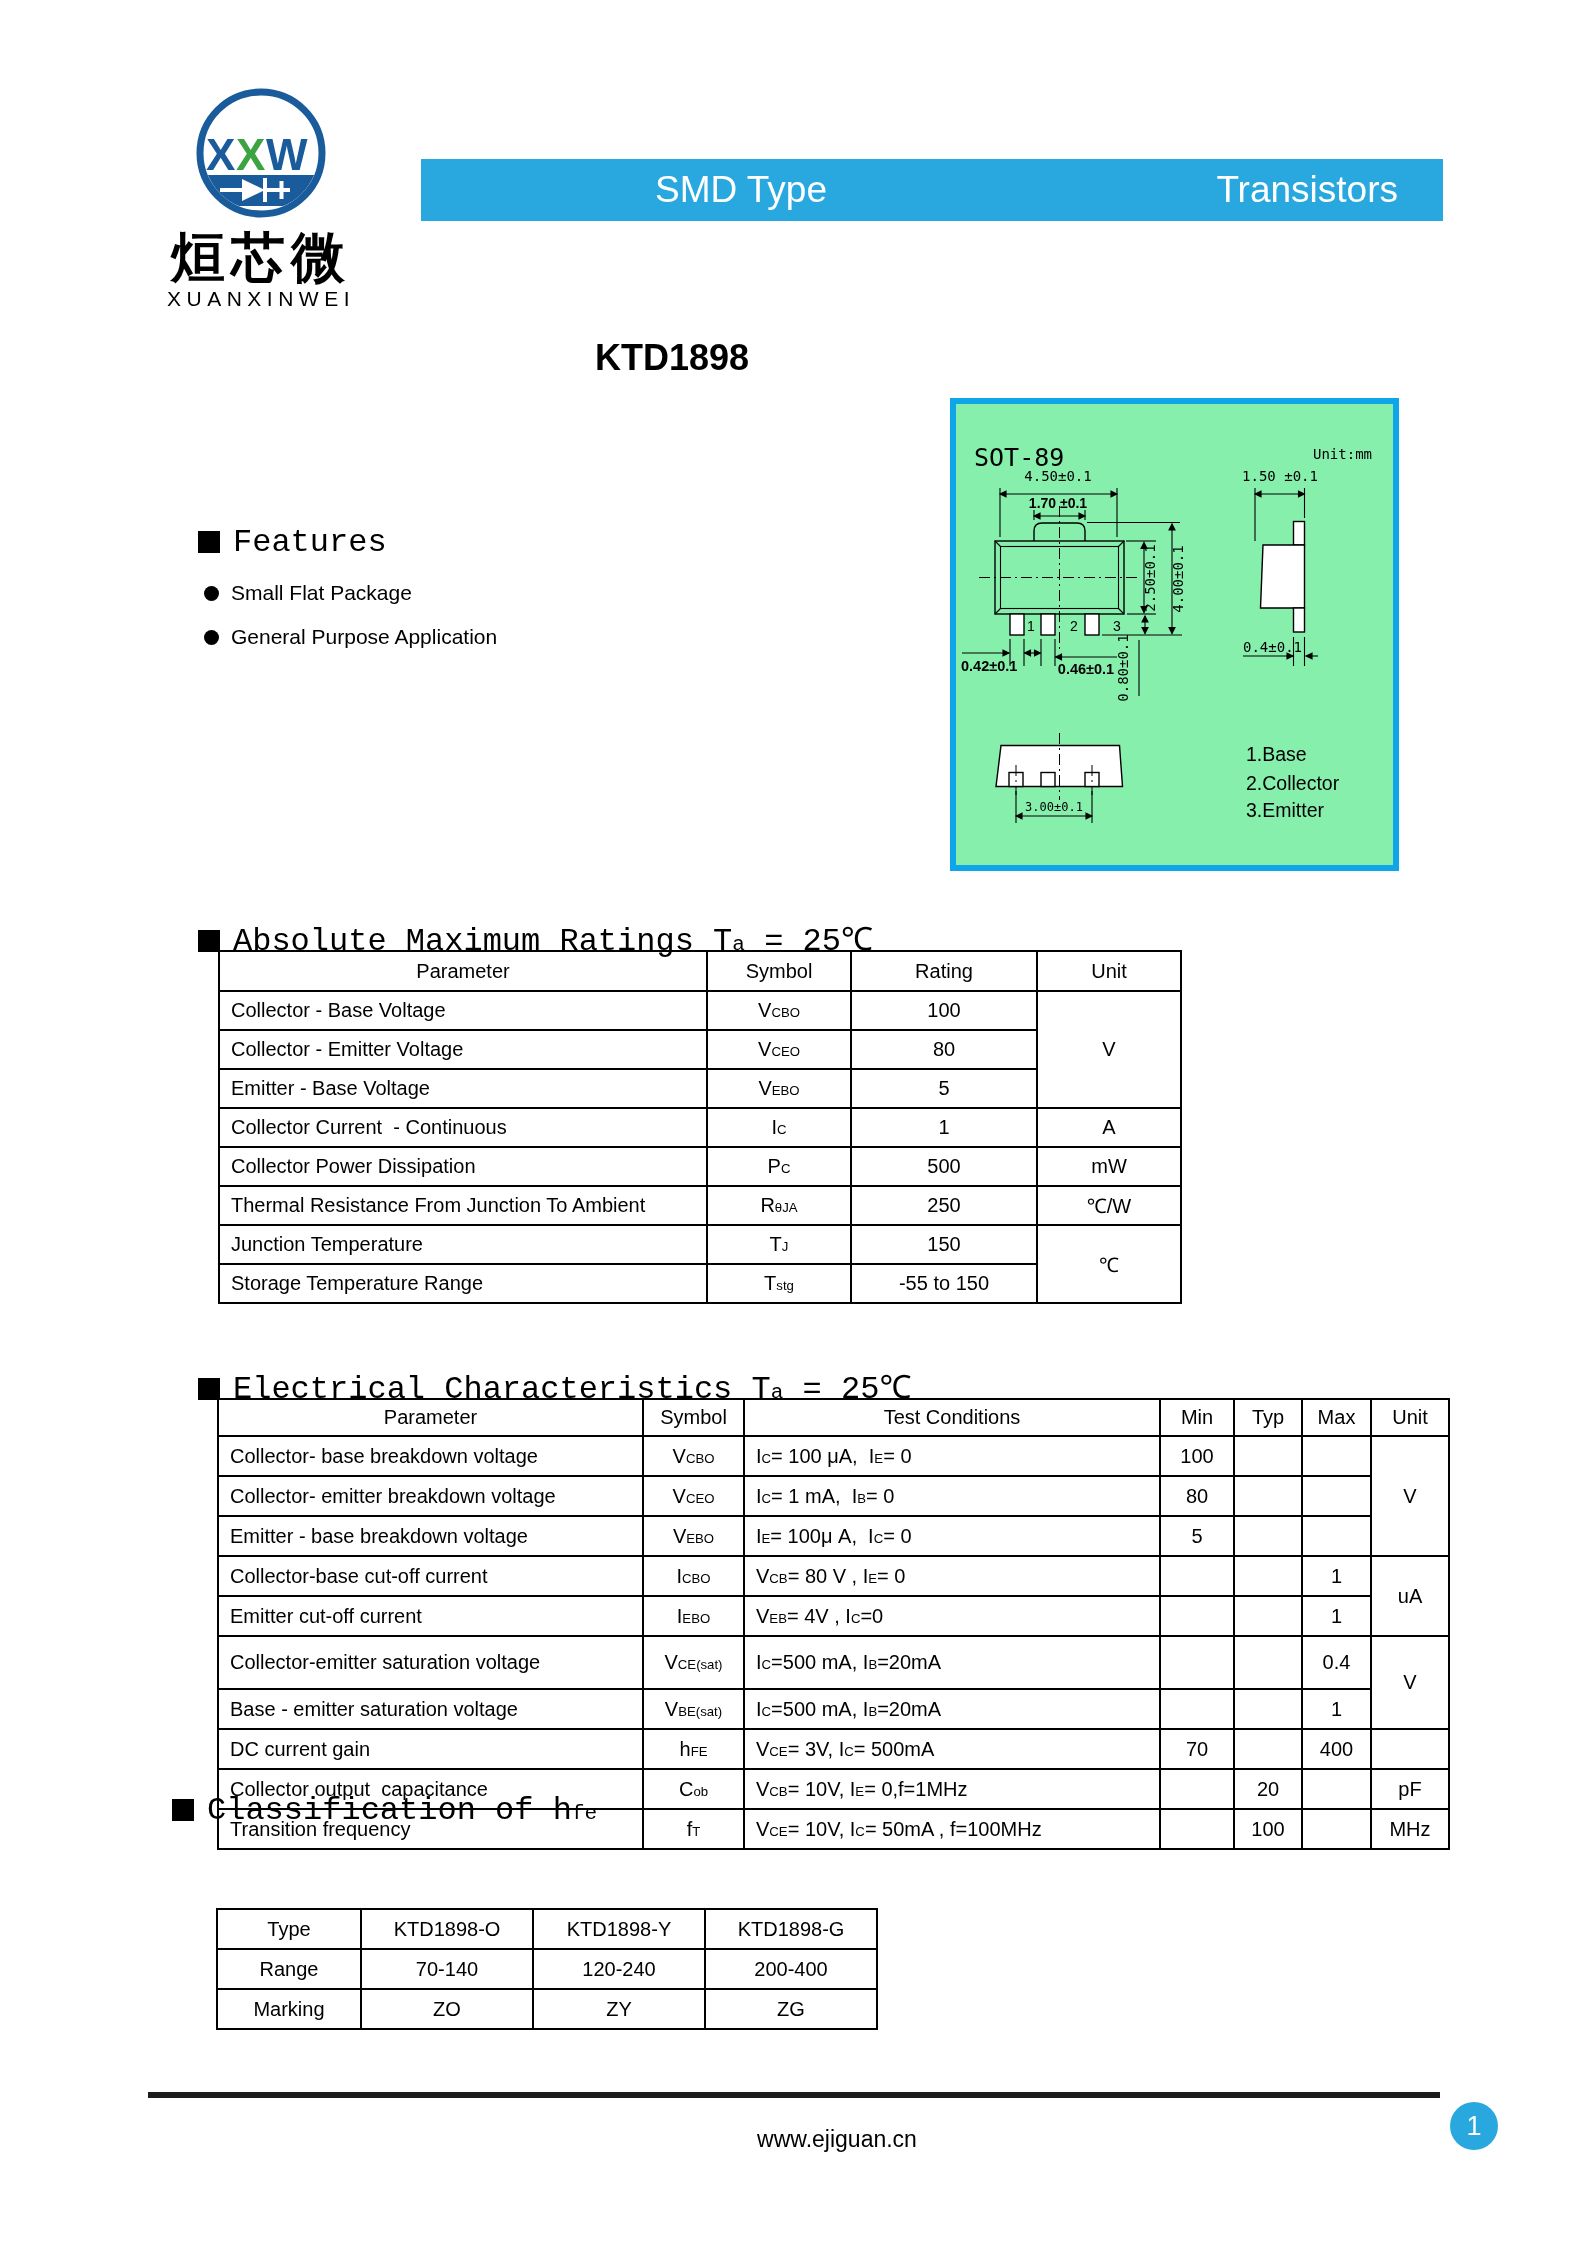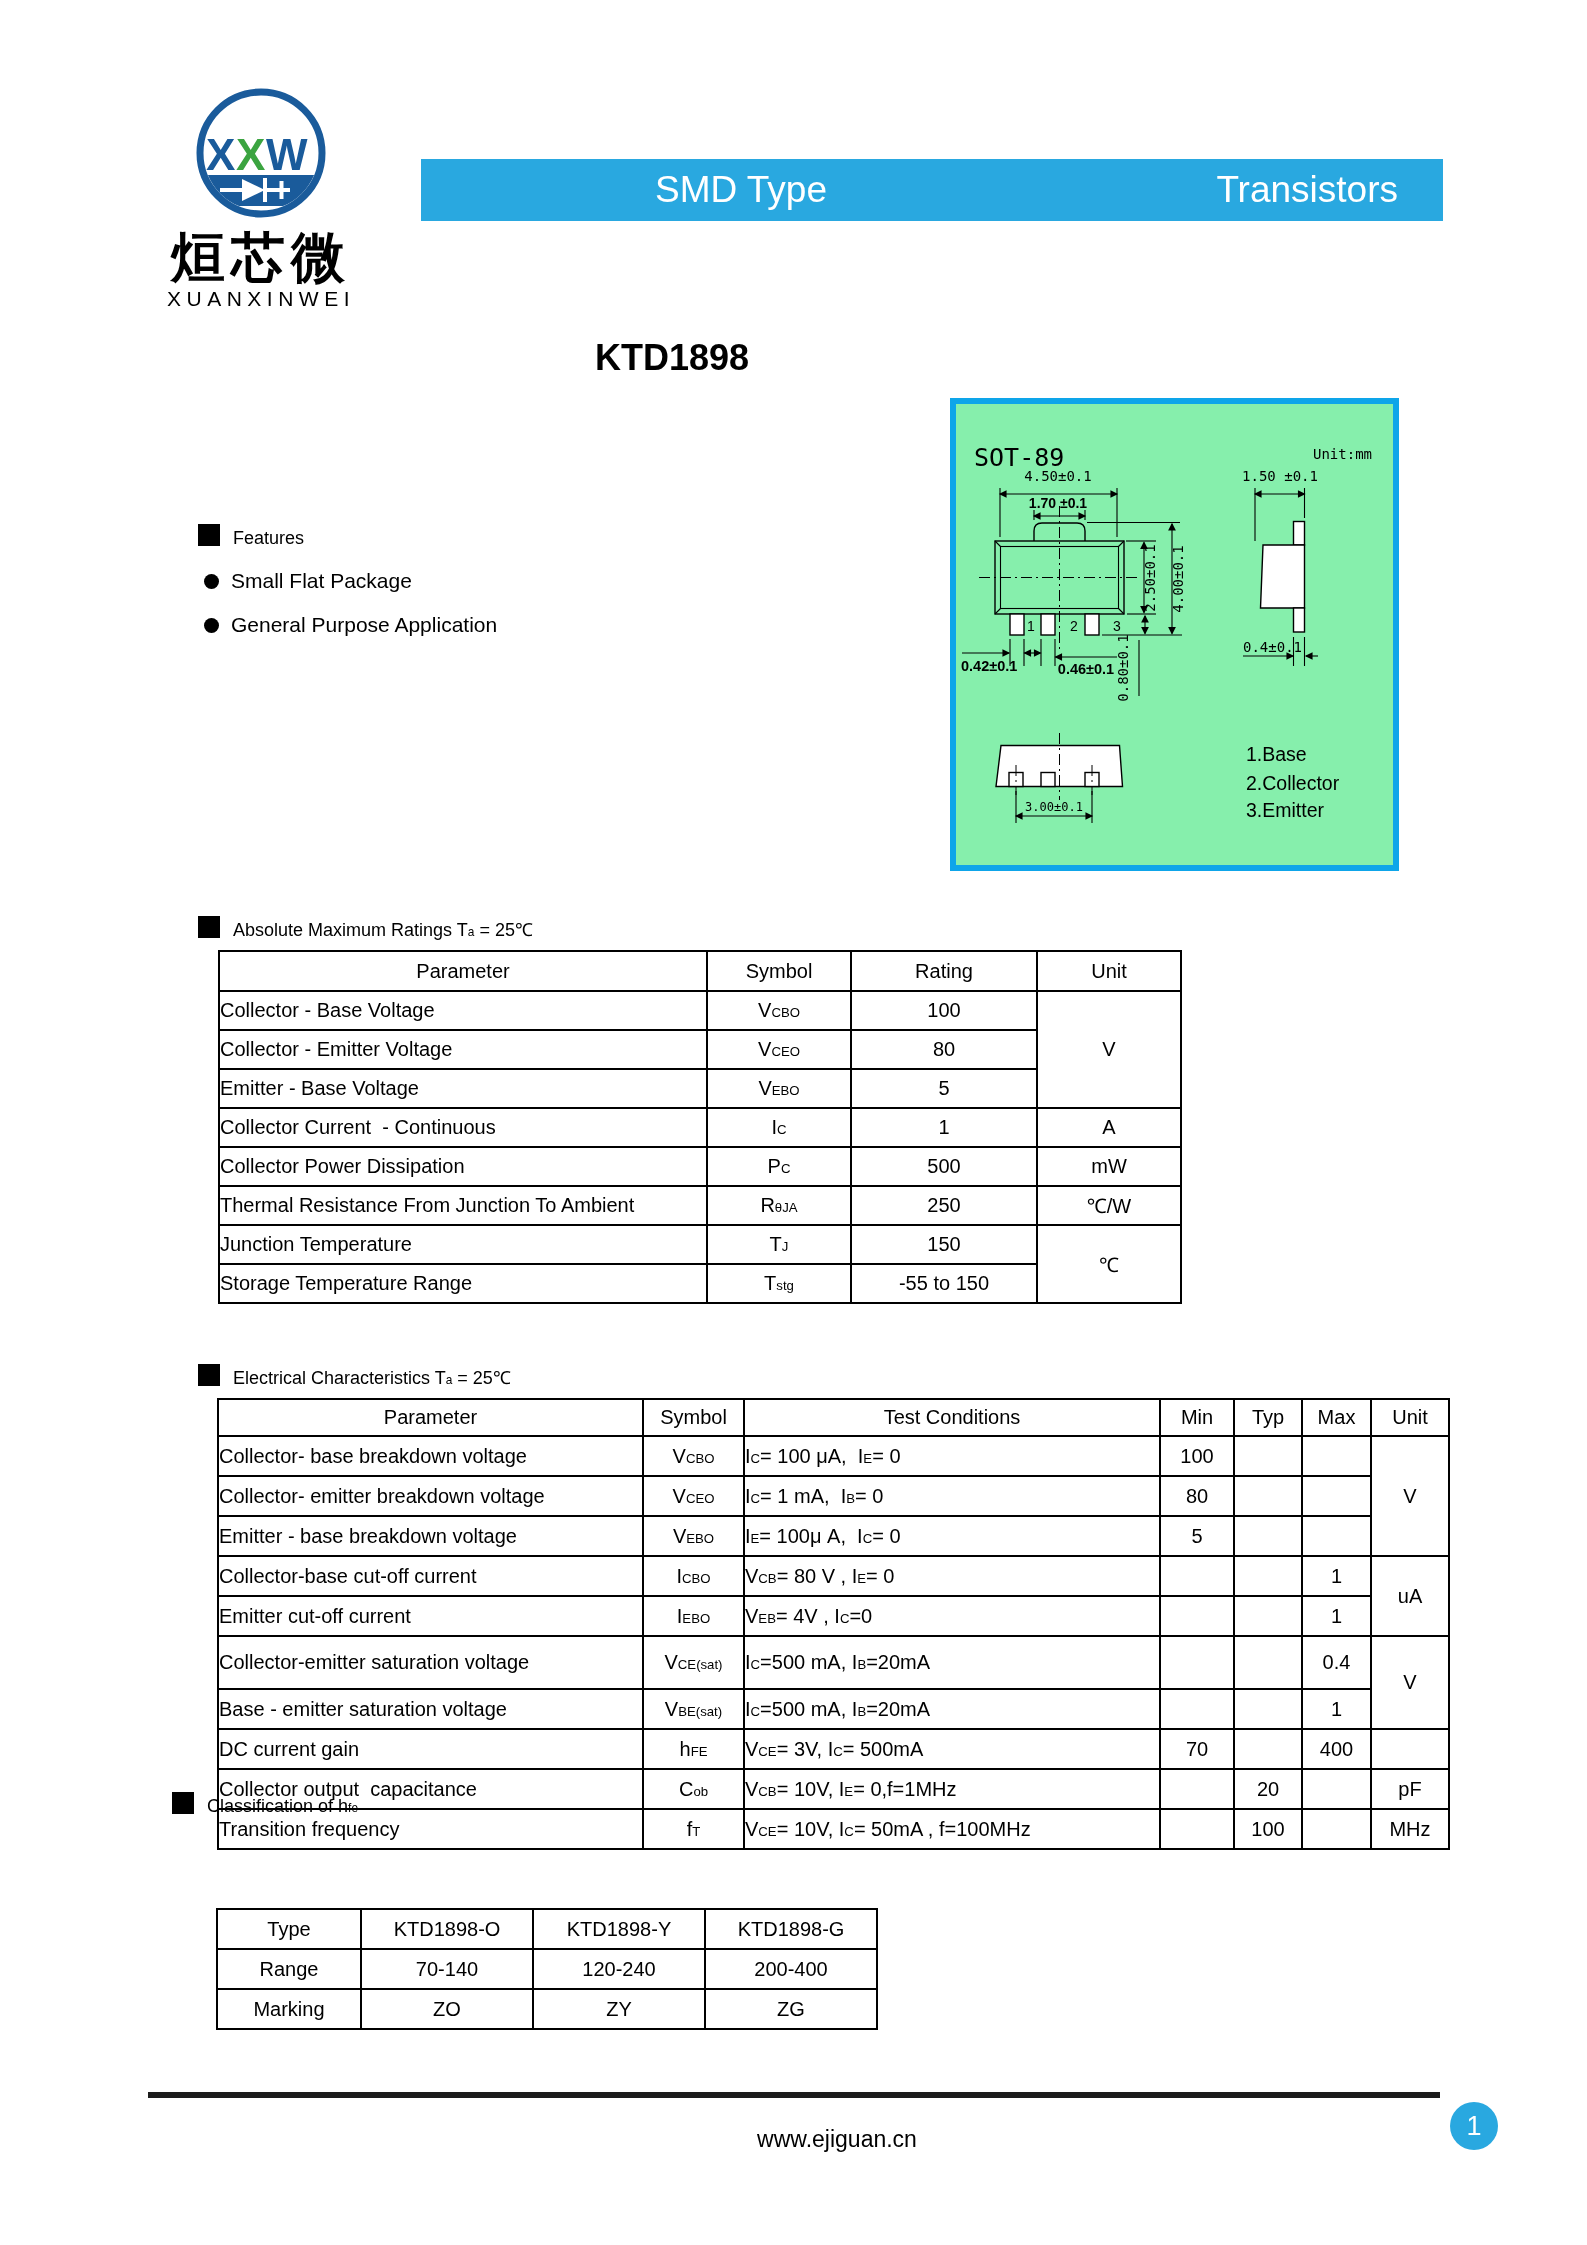--- a/index.html
+++ b/index.html
@@ -13,30 +13,30 @@
 
   
   .band{background:var(--accent);height:62px;}
   .band span{color:#fff;font-size:37px;line-height:62px;}
   .band-smd{position:absolute;left:0;width:640px;text-align:center;}
   .band-trans{position:absolute;right:45px;}
 
   .doc-title{font-size:36px;font-weight:bold;text-align:center;}
 
   
-  .sec{font-size:18px;white-space:nowrap;}
+  .sec{font-size:32px;white-space:nowrap;font-family:Liberation Mono, monospace;}
   .sq{display:inline-block;width:22px;height:22px;background:#000;margin-right:13px;vertical-align:-2px;}
   .feat{font-size:21px;margin-top:20px;white-space:nowrap;}
   .dot{display:inline-block;width:15px;height:15px;border-radius:50%;background:#000;margin-right:12px;vertical-align:-1px;}
 
   
   table.dtable{border-collapse:collapse;table-layout:fixed;border:2px solid #000;}
   table.dtable td{border:2px solid #000;font-size:20px;text-align:center;padding:0;
                   white-space:nowrap;overflow:hidden;}
-  table.dtable td.tl{text-align:left;padding-left:0;}
+  table.dtable td.tl{text-align:left;padding-left:11px;}
   .sg-sub{font-size:0.66em;}
 
   .pkgbox{border:6px solid #0ea5e9;background:#86efac;}
   .pkg text{font-family:"DejaVu Sans Mono",monospace;fill:#000;stroke:none;}
   .pkg text.sans{font-family:"Liberation Sans",sans-serif;}
   .pkg .ln{stroke:#000;stroke-width:1.4;fill:none;}
   .pkg .thin{stroke:#000;stroke-width:1.1;fill:none;}
   .pkg .cl{stroke:#000;stroke-width:1;fill:none;stroke-dasharray:11 4 2 4;}
   .pkg .wh{fill:#fff;}
 

